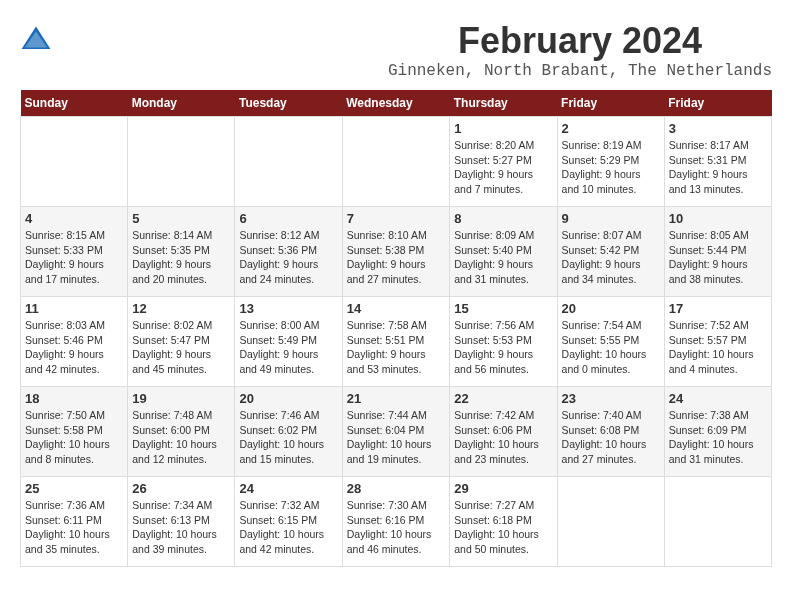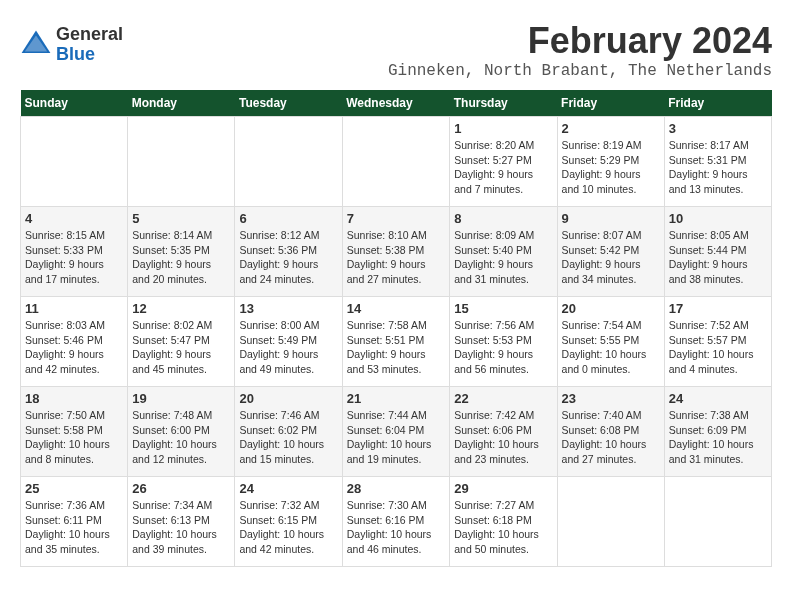--- a/index.html
+++ b/index.html
@@ -35,39 +35,39 @@
       font-size: 18px;
       font-weight: bold;
       color: #1a6bba;
     }
     .logo-icon {
       width: 32px;
       height: 32px;
       margin-right: 4px;
     }
     .title-section {
-      text-align: right;
+      text-align: center;
     }
     .month-title {
       font-size: 36px;
       font-weight: bold;
       color: #333;
     }
     .location-title {
       font-size: 16px;
       color: #555;
       font-family: Liberation Mono, monospace;
     }
     table {
       width: 100%;
       border-collapse: collapse;
       font-size: 11px;
     }
     th {
-      background-color: #14532d;
+      background-color: #7f1d1d;
       color: #fff;
       padding: 6px 4px;
       text-align: left;
       font-size: 12px;
       font-weight: bold;
     }
     td {
       vertical-align: top;
       padding: 4px;
       border: 1px solid #ddd;
@@ -99,24 +99,20 @@
   </style>
 </head>
 <body>
 
 <div class="header-section">
   <div class="logo">
     <svg class="logo-icon" viewBox="0 0 40 40">
       <polygon points="20,2 38,30 2,30" fill="#1a6bba"></polygon>
       <polygon points="20,8 34,28 6,28" fill="white" opacity="0.3"></polygon>
     </svg>
-    <div class="logo-text">
-      <span class="logo-general">General</span>
-      <span class="logo-blue">Blue</span>
-    </div>
   </div>
   <div class="title-section">
     <div class="month-title">February 2024</div>
     <div class="location-title">Ginneken, North Brabant, The Netherlands</div>
   </div>
 </div>
 
 <table>
   <thead>
     <tr>

